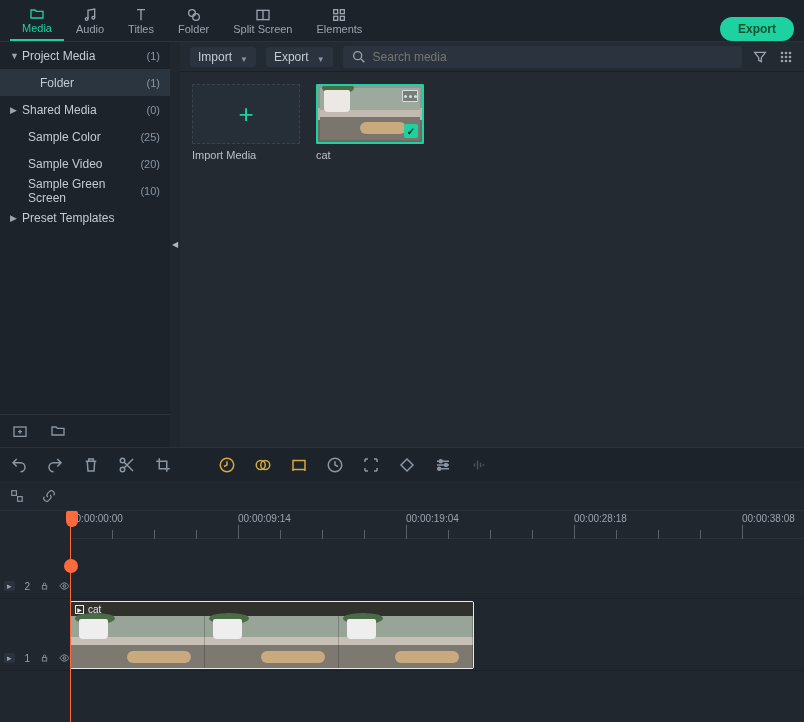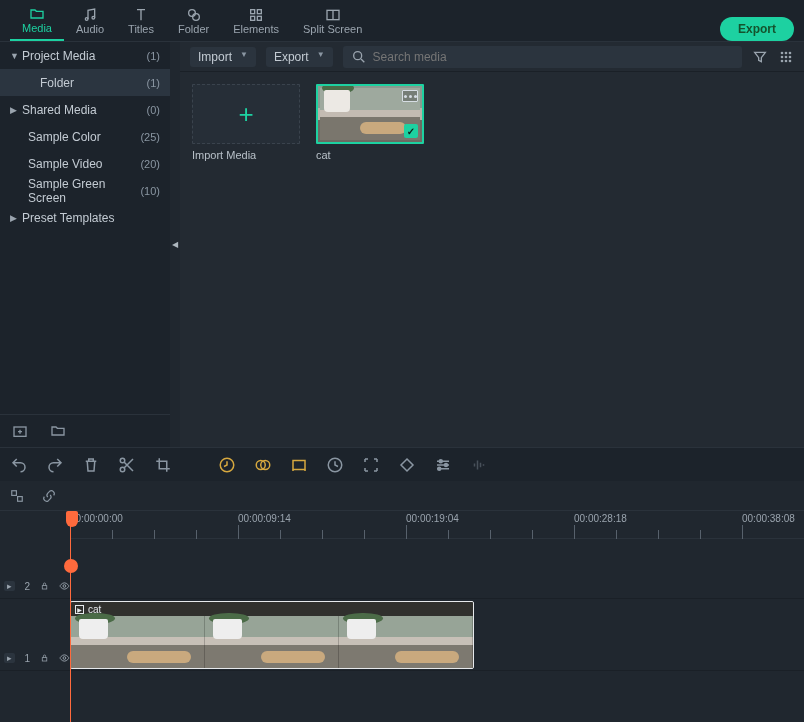--- a/index.html
+++ b/index.html
@@ -28,21 +28,21 @@
   .side-bottom { margin-top: auto; display: flex; gap: 22px; padding: 8px 12px; border-top: 1px solid #2a323b; }
   .sb-icon { width: 16px; height: 16px; color: #8a96a2; cursor: pointer; }
 
   
   .collapse-handle { width: 10px; background: #20272f; display: flex; align-items: center; justify-content: center; cursor: pointer; }
   .collapse-handle span { color: #aeb7bf; font-size: 8px; }
 
   
   .media-panel { flex: 1; background: #232a32; display: flex; flex-direction: column; }
   .media-topbar { height: 30px; display: flex; align-items: center; gap: 10px; padding: 0 10px; border-bottom: 1px solid #1a2027; }
-  .dd { background: #2b343e; border-radius: 3px; display: flex; align-items: flex-start; padding: 3px 8px; color: #c3cbd3; font-size: 12px; cursor: pointer; gap: 8px; }
+  .dd { background: #2b343e; border-radius: 3px; display: flex; align-items: flex-end; padding: 3px 8px; color: #c3cbd3; font-size: 12px; cursor: pointer; gap: 8px; }
   .dd .caret { font-size: 8px; color: #8a96a2; }
   .search-wrap { flex: 1; background: #2b343e; border-radius: 3px; display: flex; align-items: center; padding: 3px 8px; gap: 6px; }
   .search-wrap input { background: transparent; border: none; outline: none; color: #c3cbd3; font-size: 12px; flex: 1; }
   .toolbar-ico { width: 16px; height: 16px; color: #9aa4ae; cursor: pointer; }
 
   .media-grid { flex: 1; padding: 12px; display: flex; gap: 16px; align-items: flex-start; }
   .grid-item { width: 108px; display: flex; flex-direction: column; gap: 5px; }
   .thumb { width: 108px; height: 60px; border-radius: 1px; position: relative; display: flex; align-items: center; justify-content: center; }
   .thumb.import { border: 1px dashed #3a434d; background: #262e37; cursor: pointer; }
   .thumb.import .plus { color: #1dd1a1; font-size: 26px; font-weight: 200; }
@@ -127,36 +127,36 @@
         <svg viewBox="0 0 24 24" fill="none" stroke="currentColor" stroke-width="2">
           <circle cx="9" cy="9" r="5"></circle>
           <circle cx="15" cy="15" r="5"></circle>
         </svg>
       </span>
     <span>Folder</span>
   </div>
   <div class="tab-item">
     <span class="tab-icon">
         <svg viewBox="0 0 24 24" fill="none" stroke="currentColor" stroke-width="2">
+          <rect x="3" y="5" width="18" height="14"></rect>
+          <path d="M12 5v14"></path>
+        </svg>
+      </span>
+    <span>Split Screen</span>
+  </div>
+  <div class="tab-item">
+    <span class="tab-icon">
+        <svg viewBox="0 0 24 24" fill="none" stroke="currentColor" stroke-width="2">
           <rect x="4" y="4" width="6" height="6"></rect>
           <rect x="14" y="4" width="6" height="6"></rect>
           <rect x="4" y="14" width="6" height="6"></rect>
           <rect x="14" y="14" width="6" height="6"></rect>
         </svg>
       </span>
     <span>Elements</span>
-  </div>
-  <div class="tab-item">
-    <span class="tab-icon">
-        <svg viewBox="0 0 24 24" fill="none" stroke="currentColor" stroke-width="2">
-          <rect x="3" y="5" width="18" height="14"></rect>
-          <path d="M12 5v14"></path>
-        </svg>
-      </span>
-    <span>Split Screen</span>
   </div>
   <div class="spacer"></div>
   <button class="export-btn">Export</button>
 </div>
 
 <div class="main-area">
 
   <div class="sidebar">
     <div class="side-item root">
       <span class="arr">▼</span>

